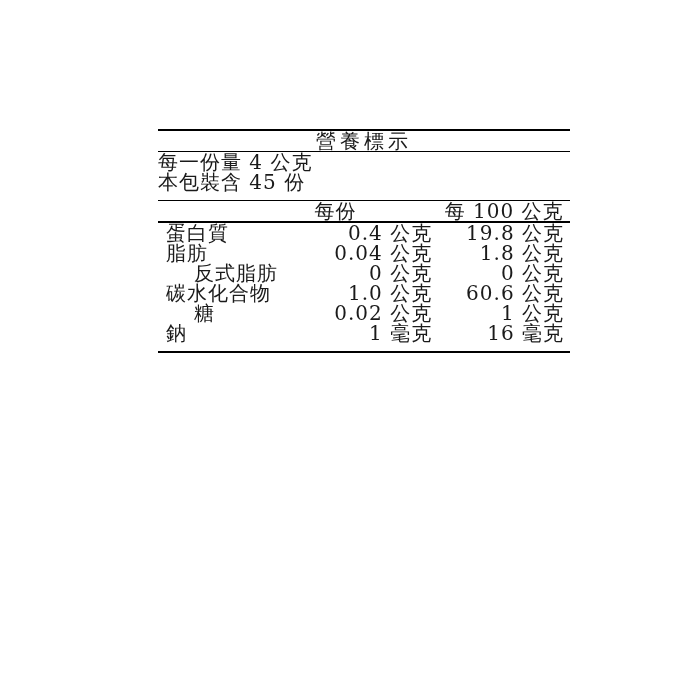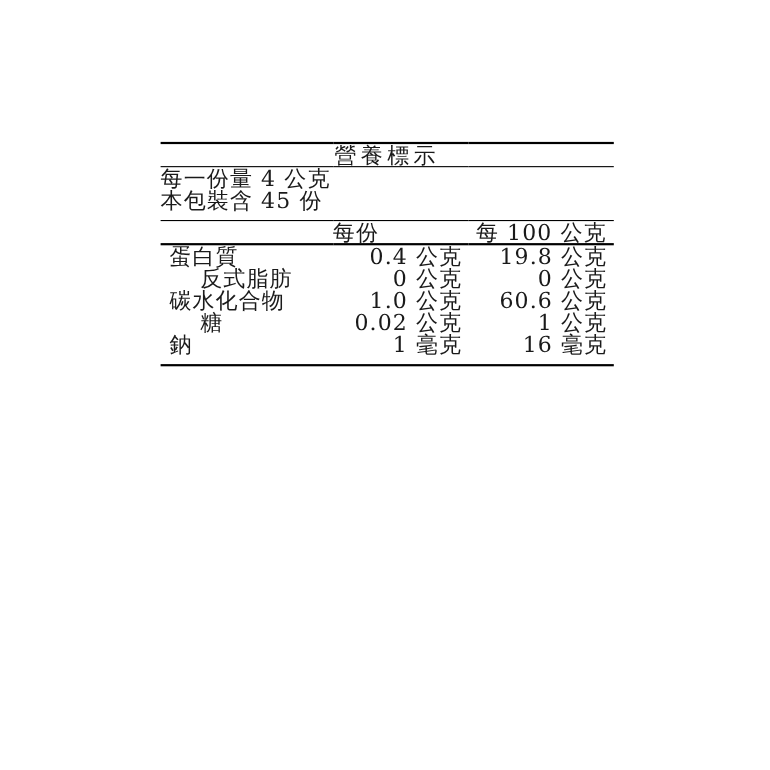--- a/index.html
+++ b/index.html
@@ -11,21 +11,21 @@
     height: 700px;
     background: #ffffff;
     font-family: "DejaVu Serif", "Liberation Serif", serif;
     color: #000000;
     position: relative;
     overflow: hidden;
   }
 
   .label-wrap {
     position: absolute;
-    left: 146px;
+    left: 158px;
     top: 129px;
     width: 412px;
   }
 
   table.nutrition {
     width: 100%;
     border-collapse: collapse;
     table-layout: fixed;
   }
 
@@ -125,20 +125,25 @@
         <td class="c-per">每份</td>
         <td class="c-hundred">每 100 公克</td>
       </tr>
 
       <tr class="row-data">
         <td class="c-label">蛋白質</td>
         <td class="c-per num">0.4 公克</td>
         <td class="c-hundred num">19.8 公克</td>
       </tr>
       <tr class="row-data">
+        <td class="c-label">脂肪</td>
+        <td class="c-per num">0.04 公克</td>
+        <td class="c-hundred num">1.8 公克</td>
+      </tr>
+      <tr class="row-data">
         <td class="c-label indent">反式脂肪</td>
         <td class="c-per num">0 公克</td>
         <td class="c-hundred num">0 公克</td>
       </tr>
       <tr class="row-data">
         <td class="c-label">碳水化合物</td>
         <td class="c-per num">1.0 公克</td>
         <td class="c-hundred num">60.6 公克</td>
       </tr>
       <tr class="row-data">

